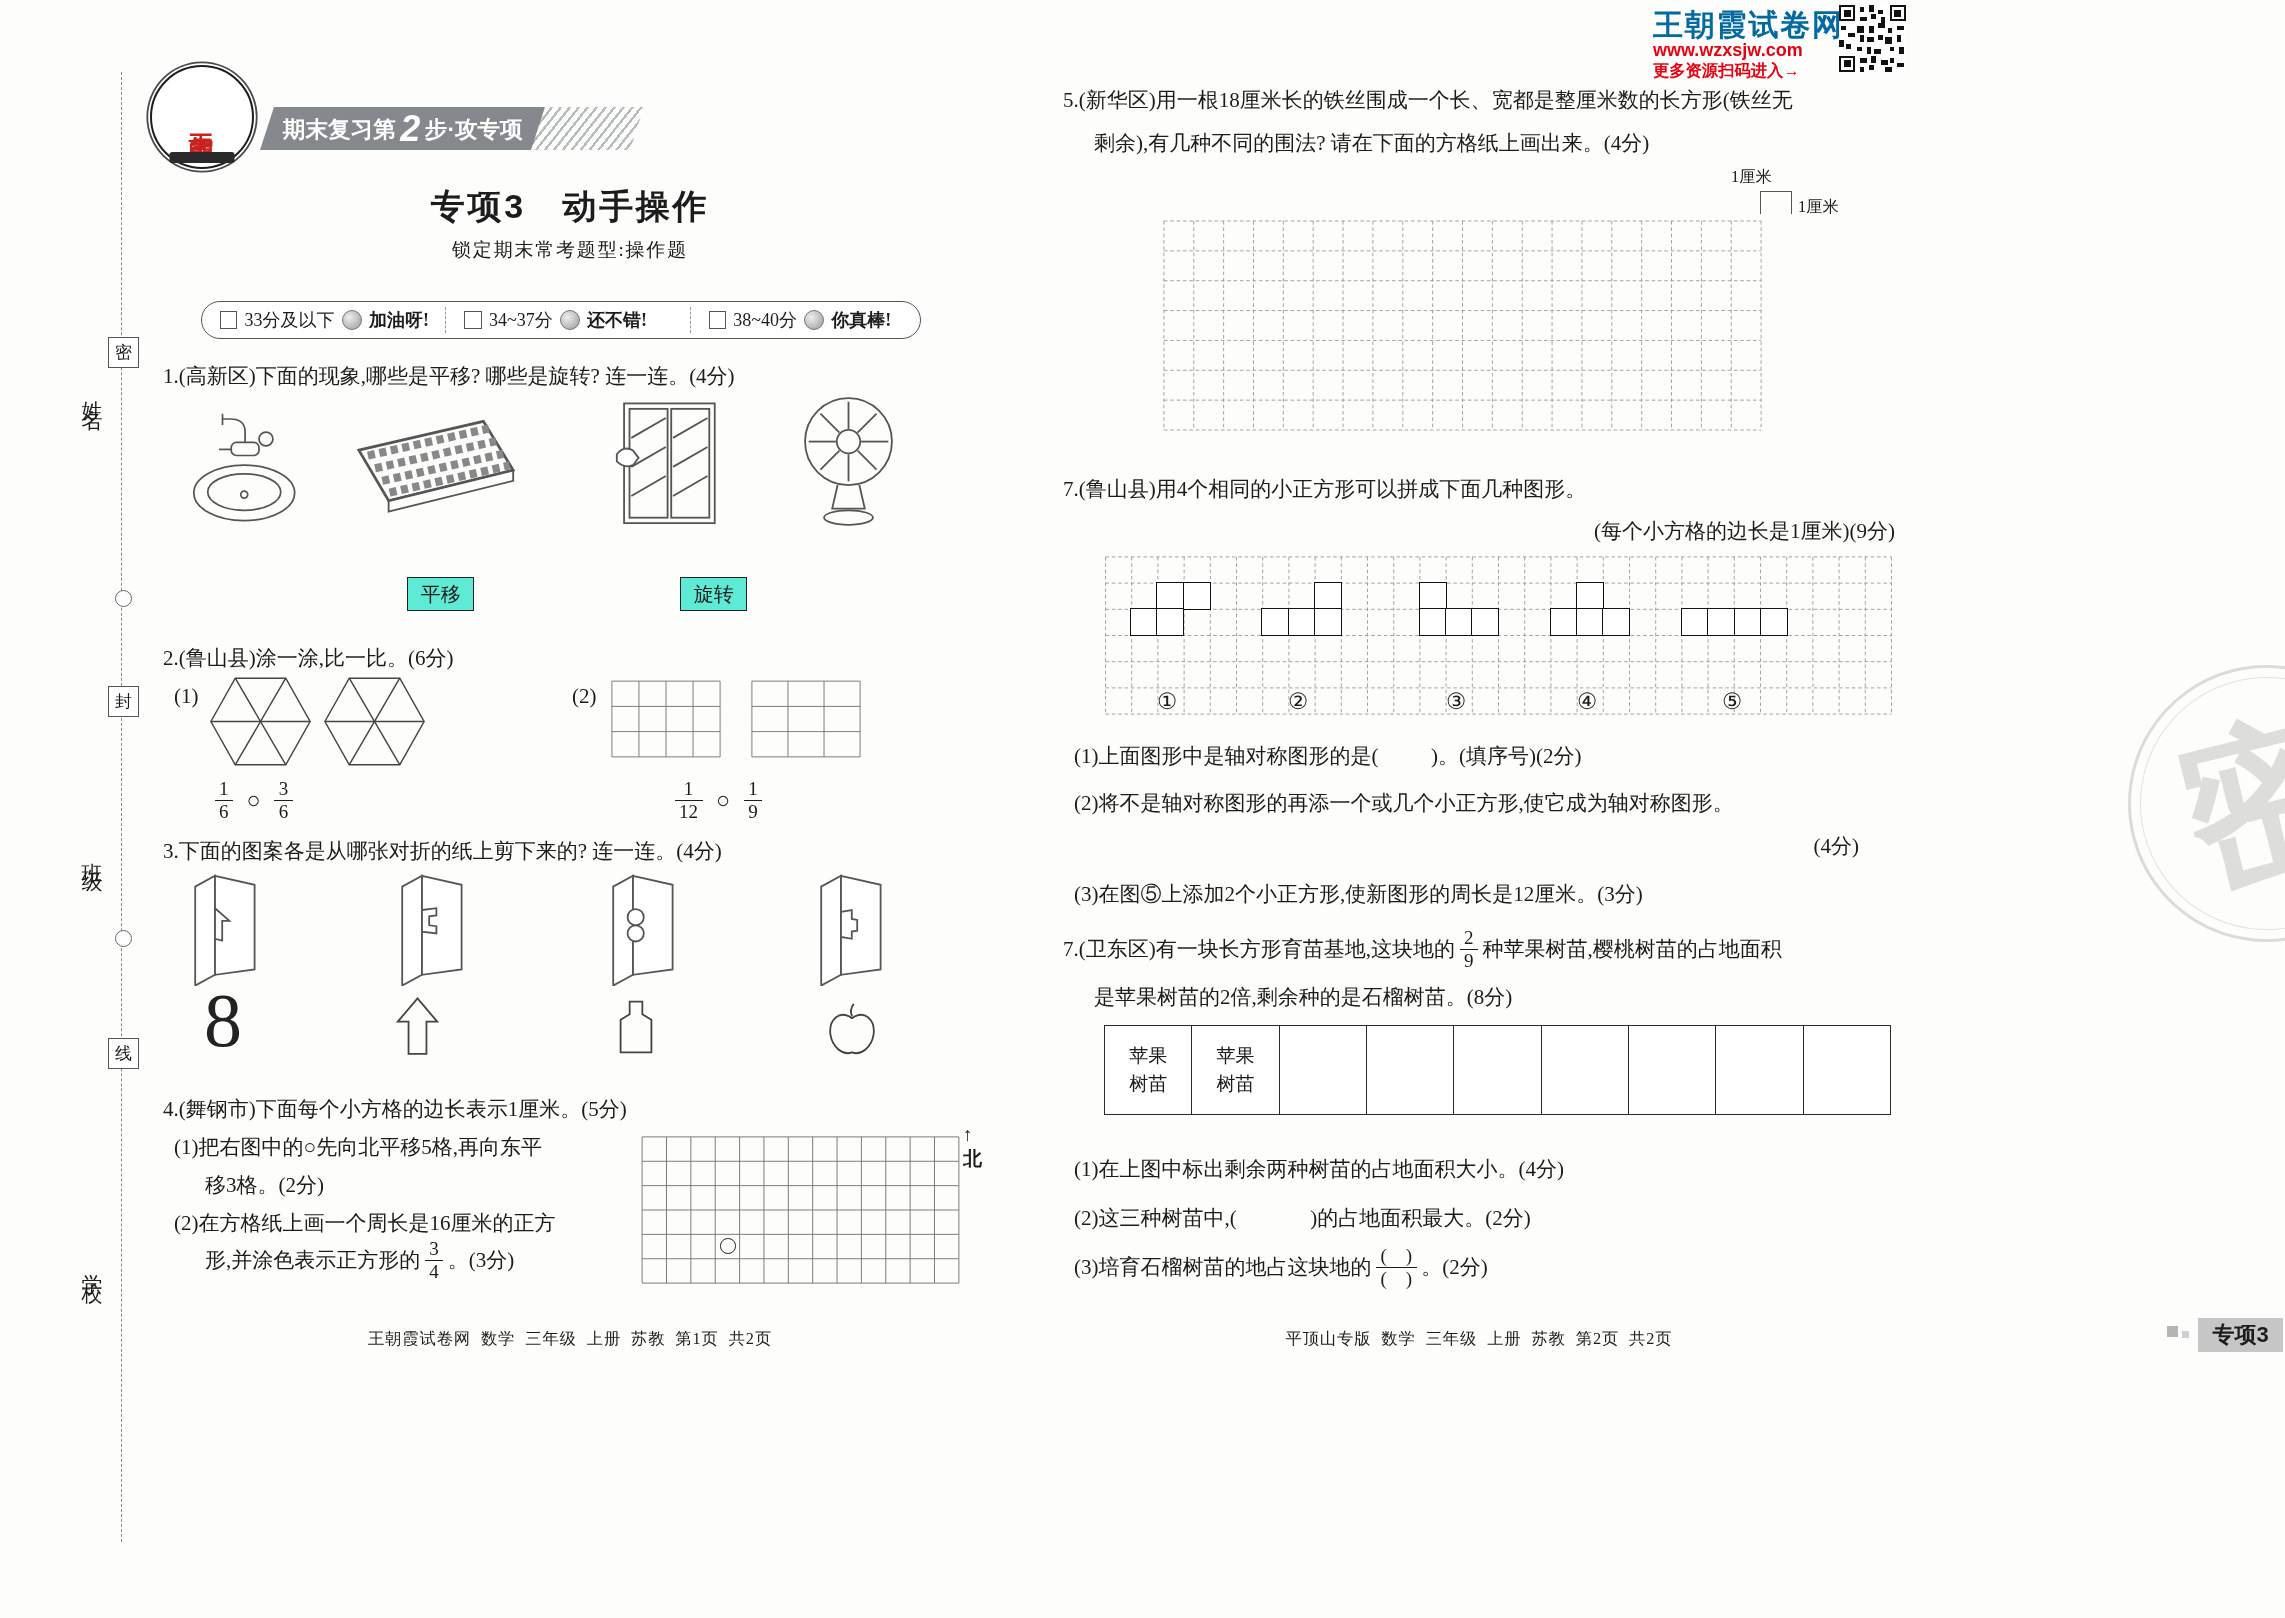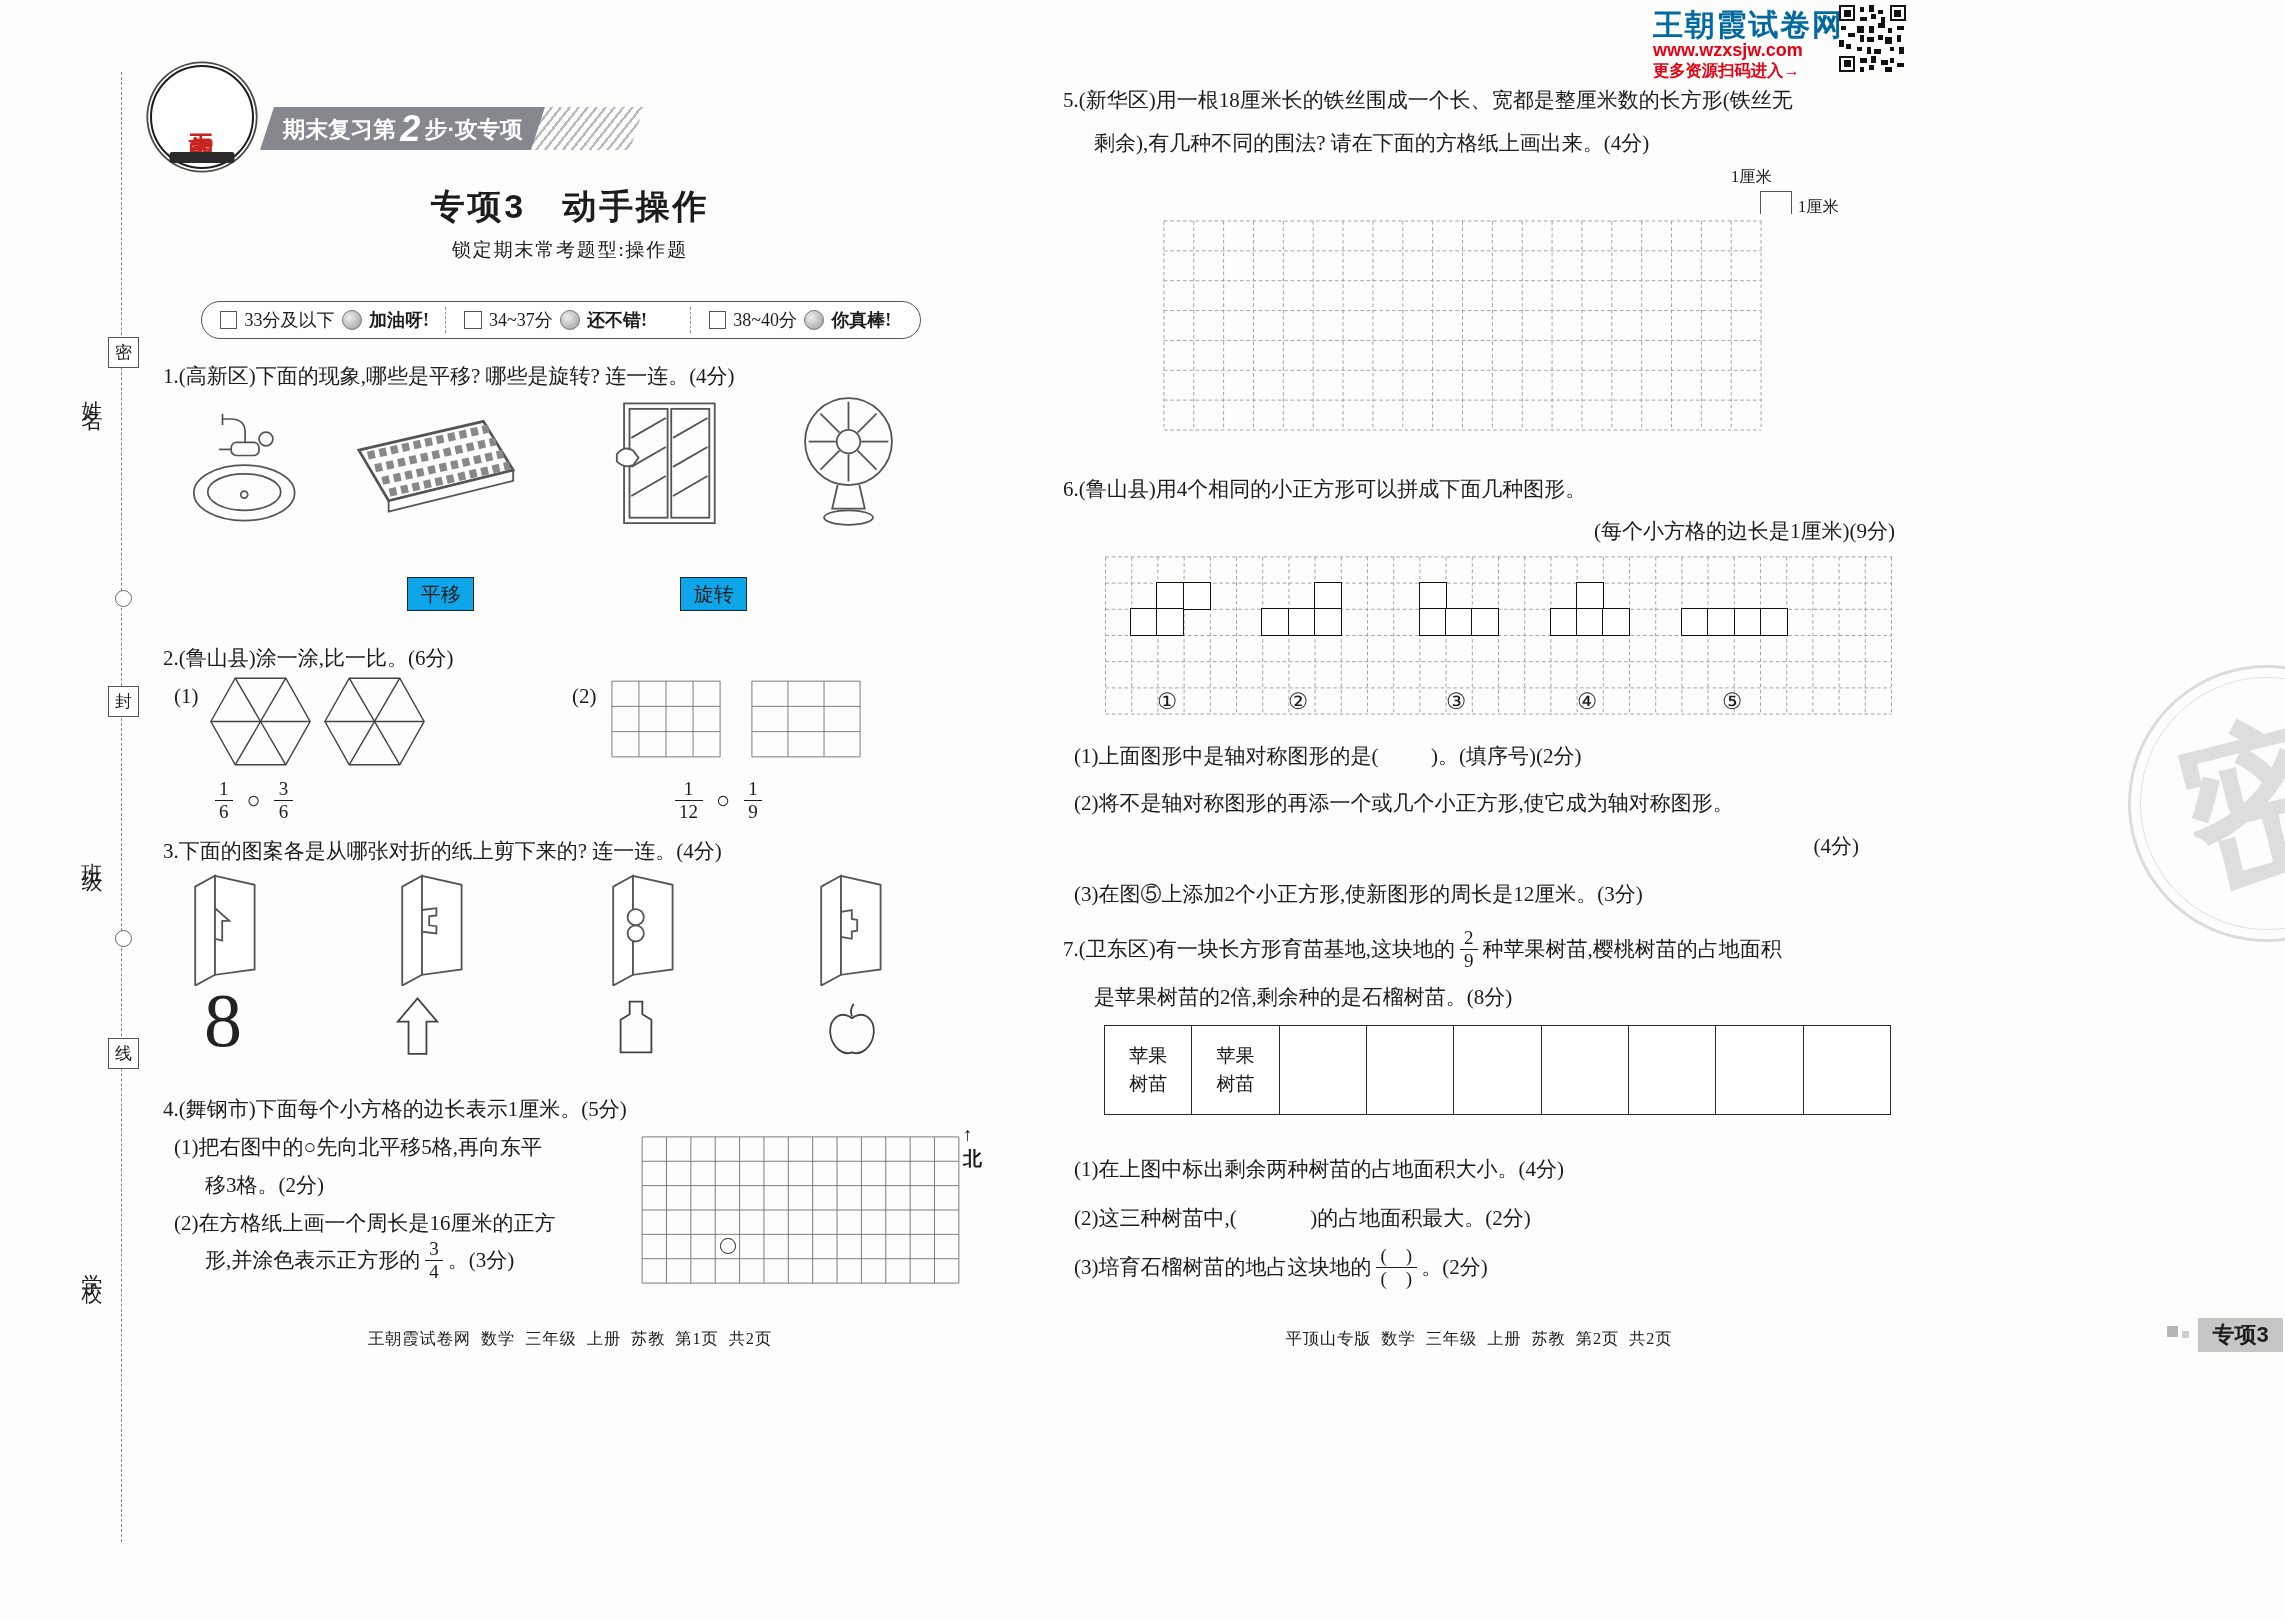--- a/index.html
+++ b/index.html
@@ -50,21 +50,21 @@
   .mini-icon{width:18px;height:18px;border-radius:50%;border:0.9px solid #777;flex:0 0 auto;
         background:radial-gradient(circle at 35% 35%,#eee,#999);}
   .band-comment{font-weight:bold;}
   
   .frac{display:inline-block;text-align:center;vertical-align:middle;font-size:19px;line-height:1.15;margin:0 4.5px;}
   .frac .fn{display:block;border-bottom:1.4px solid #1c1c1c;padding:0 4.5px;white-space:pre;}
   .frac .fd{display:block;padding:0 4.5px;white-space:pre;}
   .frac-row{position:absolute;display:flex;align-items:center;gap:9px;}
   .cmp{font-size:23.5px;}
   .grid{position:absolute;line-height:0;}
-  .ans-box{position:absolute;border:1.4px solid #222;font-size:20px;padding:2.7px 12.7px;background:#0ea5e9;}
+  .ans-box{position:absolute;border:1.4px solid #222;font-size:20px;padding:2.7px 12.7px;background:#5eead4;}
   .tet-cell{position:absolute;width:28px;height:28px;box-sizing:border-box;border:1.8px solid #111;background:#fff;}
   .shape-label{position:absolute;top:213px;font-size:22.6px;}
   .cut-num{position:absolute;font-size:76px;line-height:1;color:#222;}
   .move-circle{position:absolute;width:13.6px;height:13.6px;border:1.5px solid #222;border-radius:50%;background:#fff;}
   .north{position:absolute;font-size:19px;font-weight:bold;}
   .cm-bracket{position:absolute;width:30px;height:22px;border:1.2px solid #555;border-bottom:none;}
   .apple-table{position:absolute;display:flex;width:787px;height:90px;border:1.8px solid #2a2a2a;box-sizing:border-box;background:#fff;}
   .apple-table .cell{flex:1;border-left:1.4px solid #2a2a2a;display:flex;align-items:center;justify-content:center;
         text-align:center;font-size:19px;line-height:1.45;white-space:pre-line;}
   .apple-table .cell:first-child{border-left:none;}
@@ -461,21 +461,21 @@
           <line x1="1" y1="67" x2="661" y2="67" stroke="#9a9a9a" stroke-width="1" stroke-dasharray="4 3"></line>
           <line x1="1" y1="100" x2="661" y2="100" stroke="#9a9a9a" stroke-width="1" stroke-dasharray="4 3"></line>
           <line x1="1" y1="133" x2="661" y2="133" stroke="#9a9a9a" stroke-width="1" stroke-dasharray="4 3"></line>
           <line x1="1" y1="166" x2="661" y2="166" stroke="#9a9a9a" stroke-width="1" stroke-dasharray="4 3"></line>
           <line x1="1" y1="199" x2="661" y2="199" stroke="#9a9a9a" stroke-width="1" stroke-dasharray="4 3"></line>
           <line x1="1" y1="232" x2="661" y2="232" stroke="#9a9a9a" stroke-width="1" stroke-dasharray="4 3"></line>
         </svg></div>
   </div>
 
   <div class="block" style="left:1063px;top:475px;width:832px;height:448px;">
-    <div class="line txt" style="top:0;">6.(鲁山县)用4个相同的小正方形可以拼成下面几种图形。</div>
+    <div class="line txt" style="top:0;">7.(鲁山县)用4个相同的小正方形可以拼成下面几种图形。</div>
     <div class="line txt" style="top:42px;width:100%;text-align:right;">(每个小方格的边长是1厘米)(9分)</div>
     <div class="grid" style="left:41px;top:81px;"><svg width="789" height="159" viewBox="0 0 872 176">
           <line x1="1" y1="1" x2="1" y2="175" stroke="#9a9a9a" stroke-width="1" stroke-dasharray="4 3"></line>
           <line x1="30" y1="1" x2="30" y2="175" stroke="#9a9a9a" stroke-width="1" stroke-dasharray="4 3"></line>
           <line x1="59" y1="1" x2="59" y2="175" stroke="#9a9a9a" stroke-width="1" stroke-dasharray="4 3"></line>
           <line x1="88" y1="1" x2="88" y2="175" stroke="#9a9a9a" stroke-width="1" stroke-dasharray="4 3"></line>
           <line x1="117" y1="1" x2="117" y2="175" stroke="#9a9a9a" stroke-width="1" stroke-dasharray="4 3"></line>
           <line x1="146" y1="1" x2="146" y2="175" stroke="#9a9a9a" stroke-width="1" stroke-dasharray="4 3"></line>
           <line x1="175" y1="1" x2="175" y2="175" stroke="#9a9a9a" stroke-width="1" stroke-dasharray="4 3"></line>
           <line x1="204" y1="1" x2="204" y2="175" stroke="#9a9a9a" stroke-width="1" stroke-dasharray="4 3"></line>

